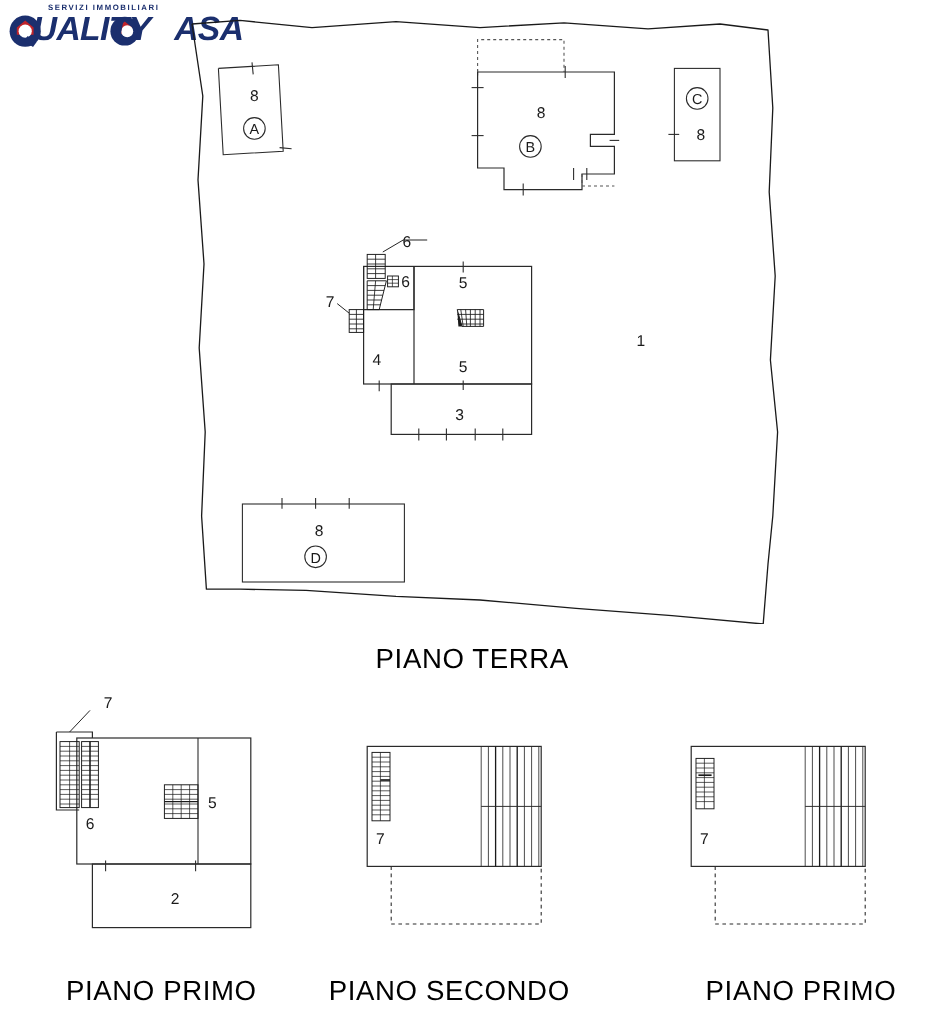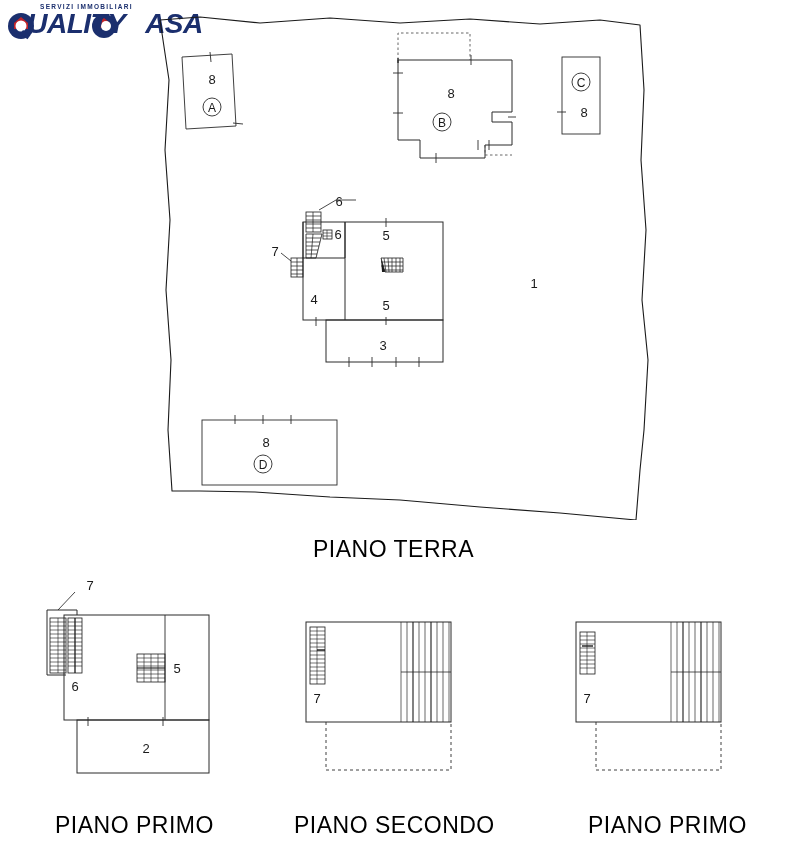--- a/index.html
+++ b/index.html
@@ -56,21 +56,21 @@
   .caption {
     position: absolute;
     font-family: "Liberation Sans", sans-serif;
     font-size: 23px;
     color: #000000;
     letter-spacing: 0.5px;
     white-space: nowrap;
   }
   #cap-terra  { left: 313px; top: 536px; }
   #cap-primo  { left: 55px;  top: 812px; }
-  #cap-secondo{ left: 294px; top: 812px; }
+  #cap-secondo{ left: 274px; top: 812px; }
   #cap-terzo  { left: 588px; top: 812px; }
 </style>
 </head>
 <body>
 
 <div id="sheet">
 
   <div class="logo-wrap">
     <div class="logo-tag">SERVIZI IMMOBILIARI</div>
     <svg width="160" height="42" viewBox="0 0 160 42">

